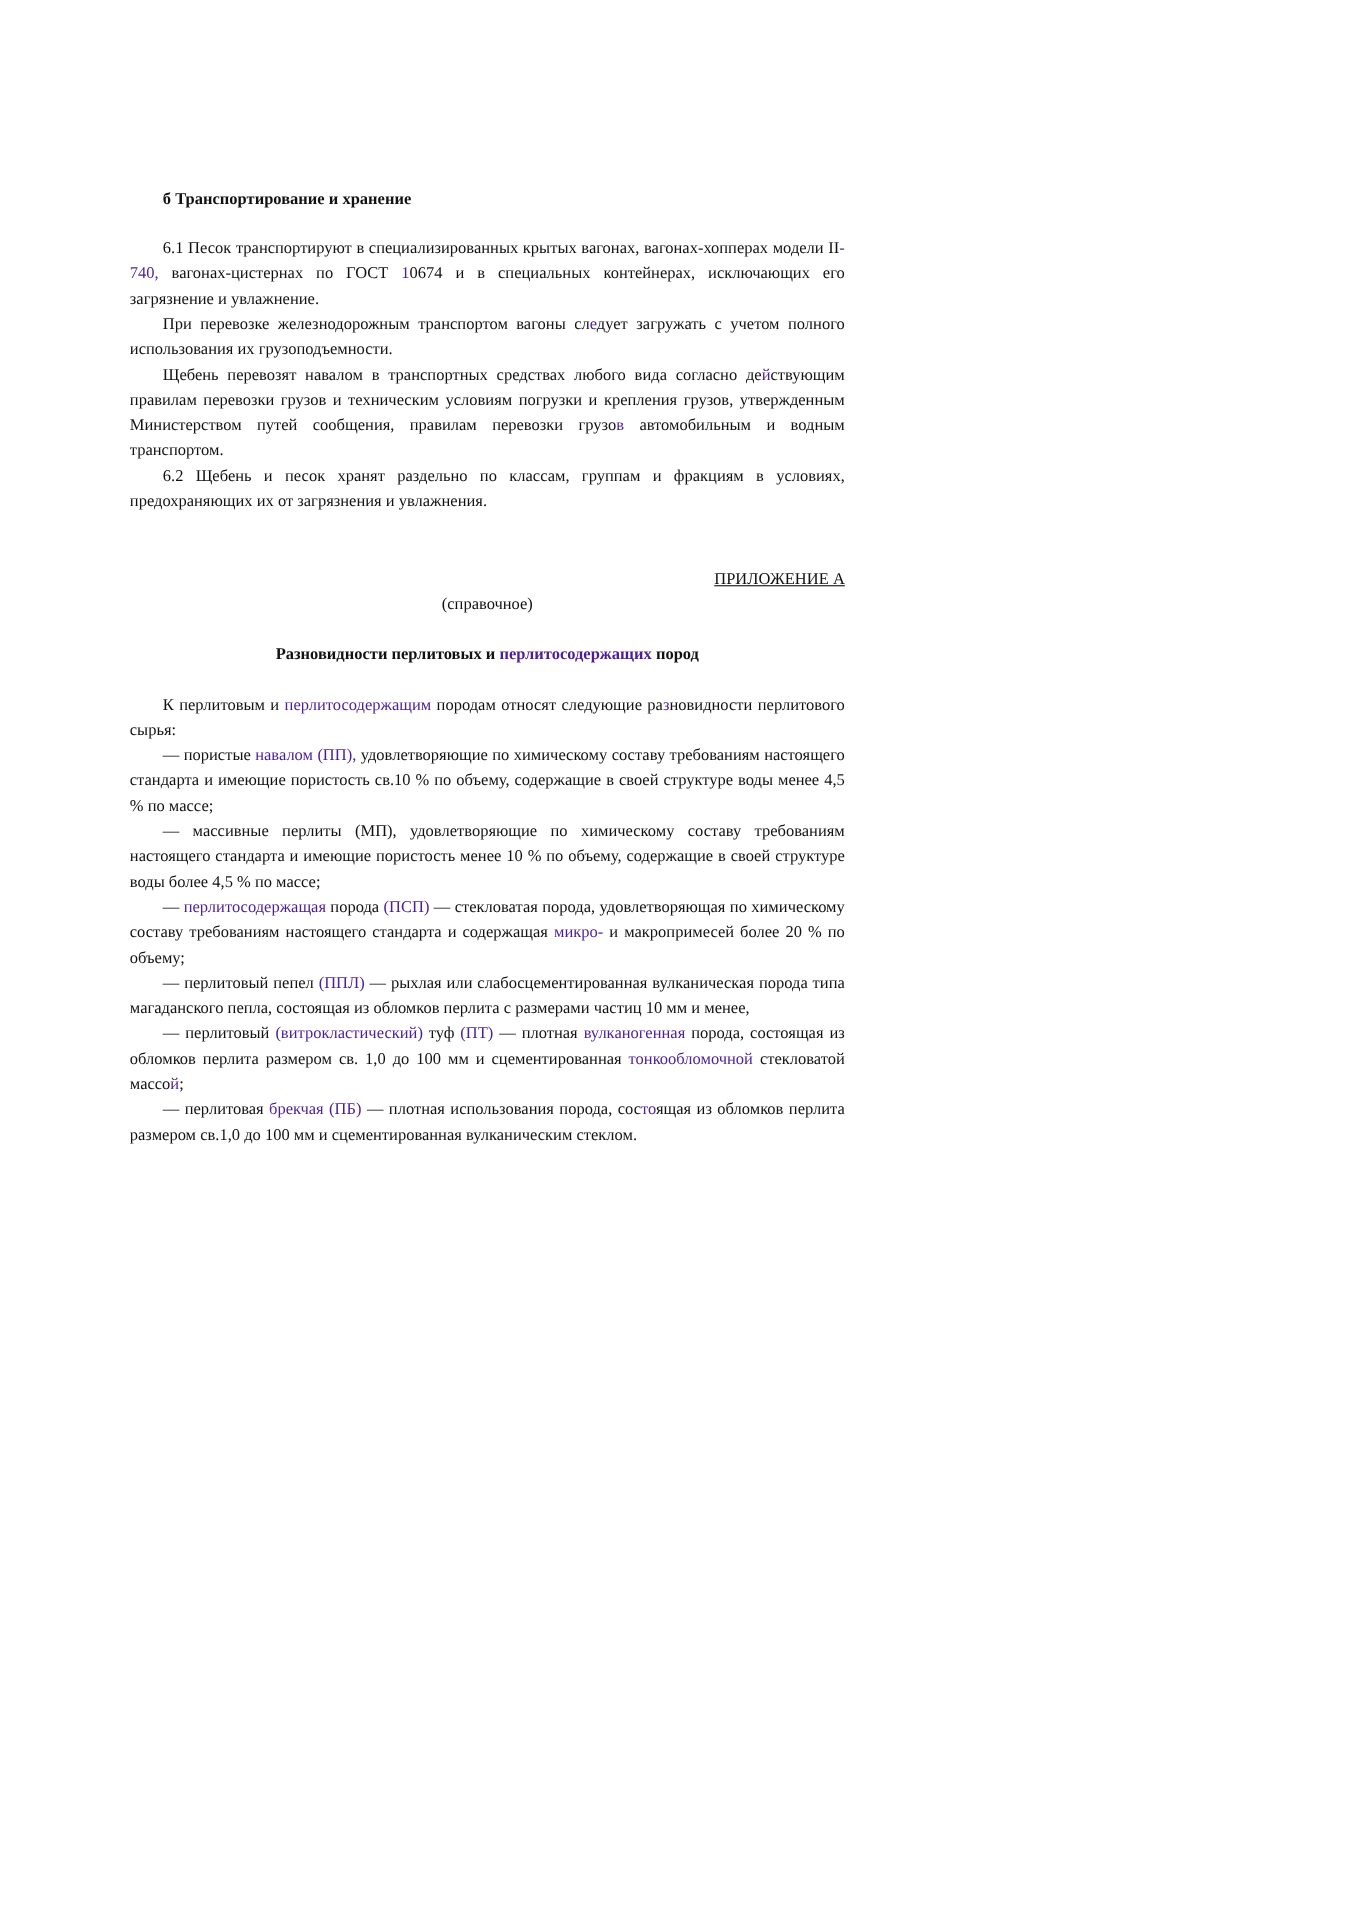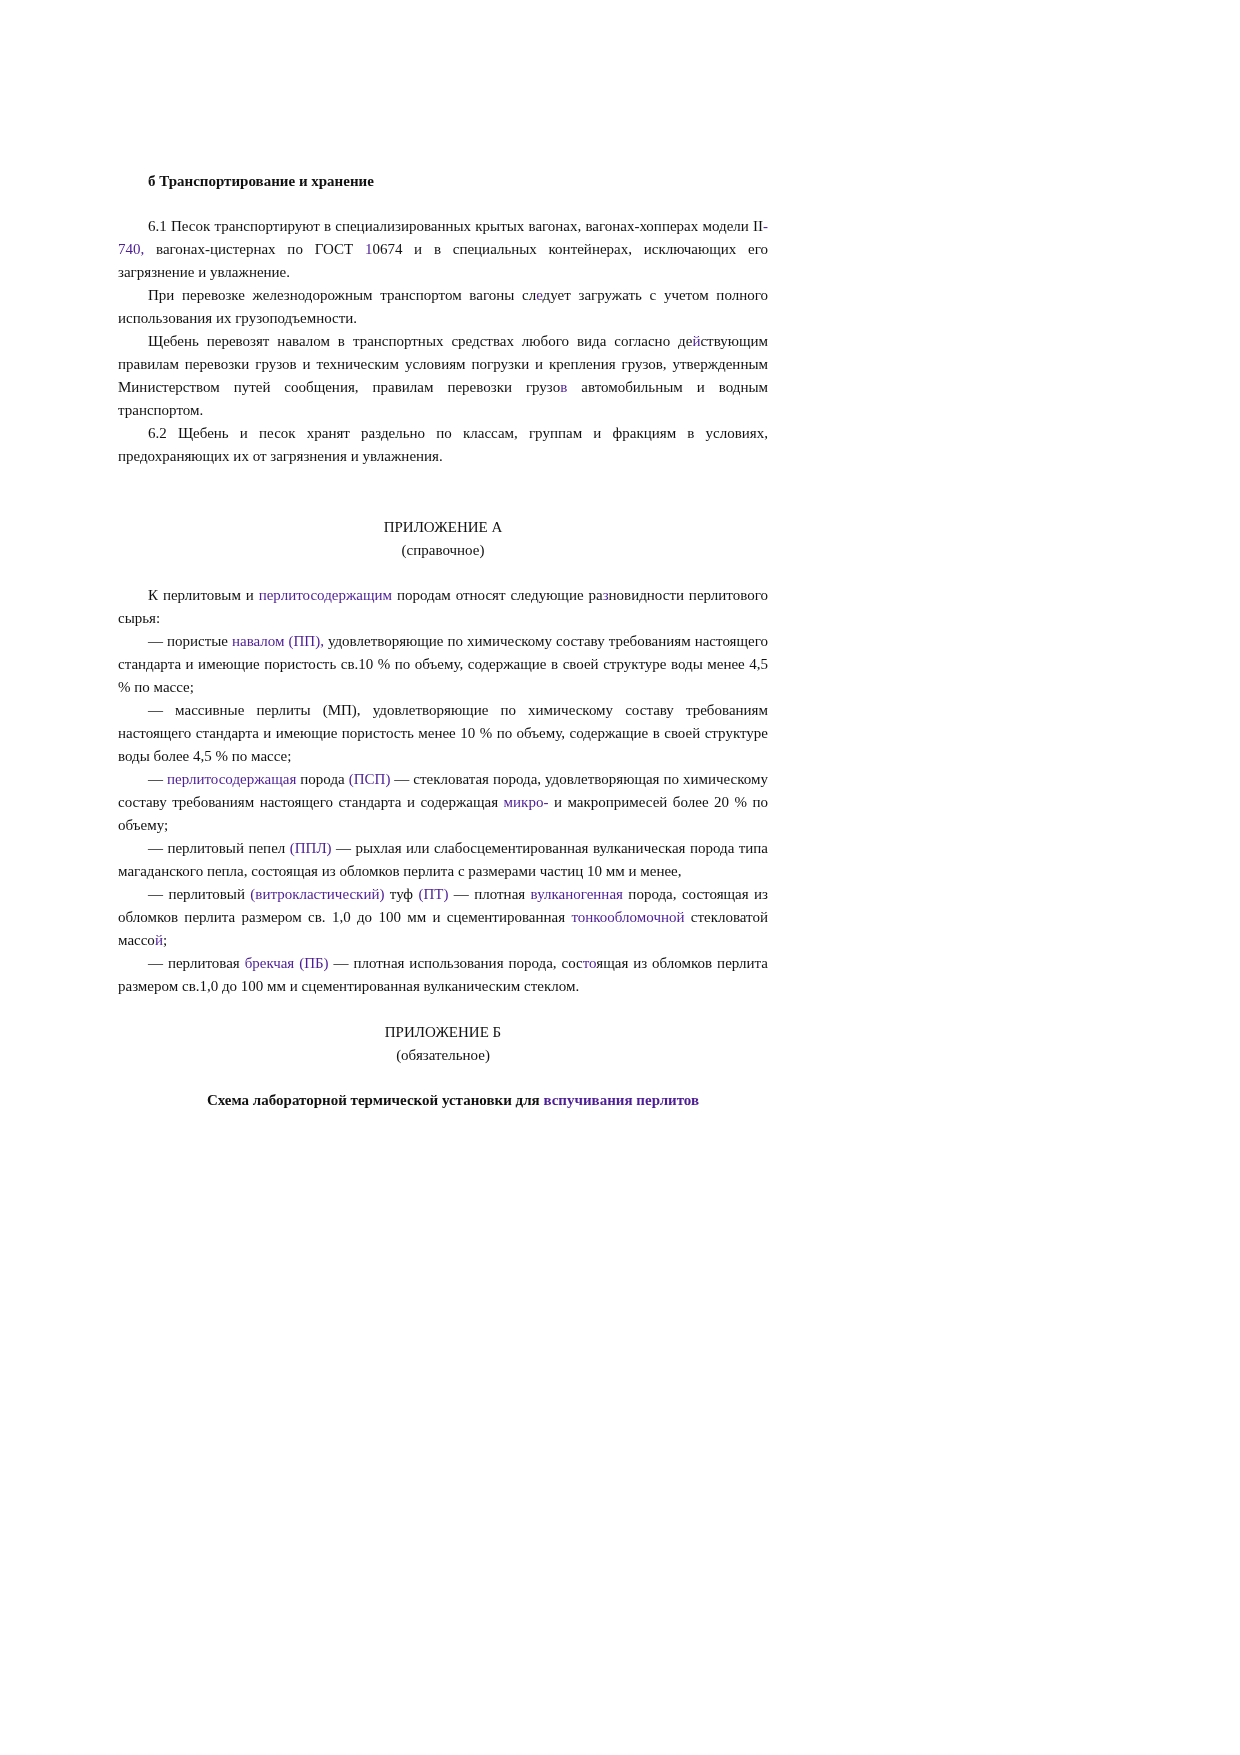--- a/index.html
+++ b/index.html
@@ -27,22 +27,23 @@
       margin: 0 0 22px 30px;
       line-height: 23px;
     }
     p.para {
       margin: 0;
       text-indent: 30px;
       text-align: justify;
     }
     .gap-large { height: 48px; }
     .appendix-head {
-      text-align: center;
+      text-align: right;
       margin: 0;
+      text-decoration: underline;
     }
     .appendix-sub {
       text-align: center;
       margin: 0 0 22px 0;
     }
     .appendix-title {
       text-align: center;
       font-weight: bold;
       margin: 0 0 23px 0;
     }
@@ -62,31 +63,27 @@
     <p class="para"><span>При перевозке железнодорожным транспортом вагоны сл</span><span class="g">е</span><span>дует загружать с учетом полного использования их грузоподъемности.</span></p>
     <p class="para"><span>Щебень перевозят навалом в транспортных средствах любого вида согласно де</span><span class="g">й</span><span>ствующим правилам перевозки грузов и техническим условиям погрузки и крепления грузов, утвержденным Министерством путей сообщения, правилам перевозки грузо</span><span class="g">в</span><span> автомобильным и водным транспортом.</span></p>
     <p class="para"><span>6.2 Щебень и песок хранят раздельно по классам, группам и фракциям в условиях, предохраняющих их от загрязнения и увлажнения.</span></p>
   </div>
 
   <div class="gap-large"></div>
 
   <div>
     <p class="appendix-head">ПРИЛОЖЕНИЕ А</p>
     <p class="appendix-sub">(справочное)</p>
+    <p class="appendix-title"><span>Разновидности перлитовых и </span><span class="g">перлитосодержащих</span><span> пород</span></p>
 
     <p class="para"><span>К перлитовым и </span><span class="g">перлитосодержащим</span><span> породам относят следующие ра</span><span class="g">з</span><span>новидности перлитового сырья:</span></p>
     <p class="para"><span>— пористые </span><span class="g">навалом (ПП),</span><span> удовлетворяющие по химическому составу требованиям настоящего стандарта и имеющие пористость св.10 % по объему, содержащие в своей структуре воды менее 4,5 % по массе;</span></p>
     <p class="para"><span>— массивные перлиты (МП), удовлетворяющие по химическому составу требованиям настоящего стандарта и имеющие пористость менее 10 % по объему, содержащие в своей структуре воды более 4,5 % по массе;</span></p>
     <p class="para"><span>— </span><span class="g">перлитосодержащая</span><span> порода </span><span class="g">(ПСП)</span><span> — стекловатая порода, удовлетворяющая по химическому составу требованиям настоящего стандарта и содержащая </span><span class="g">микро-</span><span> и макропримесей более 20 % по объему;</span></p>
     <p class="para"><span>— перлитовый пепел </span><span class="g">(ППЛ)</span><span> — рыхлая или слабосцементированная вулканическая порода типа магаданского пепла, состоящая из обломков перлита с размерами частиц 10 мм и менее,</span></p>
     <p class="para"><span>— перлитовый </span><span class="g">(витрокластический)</span><span> туф </span><span class="g">(ПТ)</span><span> — плотная </span><span class="g">вулканогенная</span><span> порода, состоящая из обломков перлита размером св. 1,0 до 100 мм и сцементированная </span><span class="g">тонкообломочной</span><span> стекловатой массо</span><span class="g">й</span><span>;</span></p>
     <p class="para"><span>— перлитовая </span><span class="g">брекчая (ПБ)</span><span> — плотная использования порода, сос</span><span class="g">то</span><span>ящая из обломков перлита размером св.1,0 до 100 мм и сцементированная вулканическим стеклом.</span></p>
   </div>
 
   <div class="gap-mid"></div>
 
-  <div>
-    <p class="appendix-head">ПРИЛОЖЕНИЕ Б</p>
-    <p class="appendix-sub">(обязательное)</p>
-    <p class="appendix-title b"><span>Схема лабораторной термической установки для </span><span class="g">вспучивания перлитов</span></p>
-  </div>
 
 </div>
 
 </body></html>

